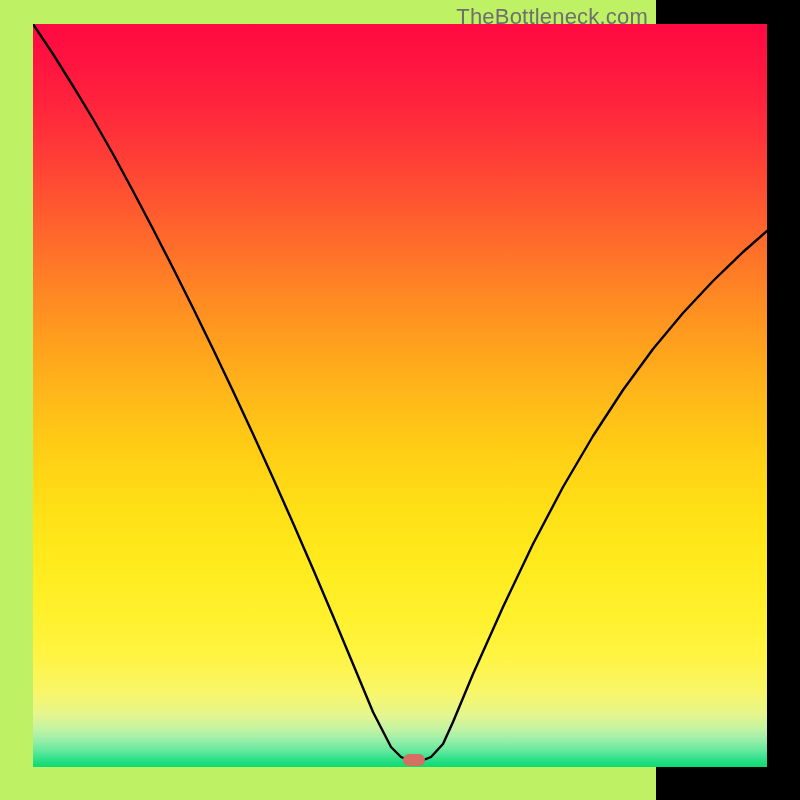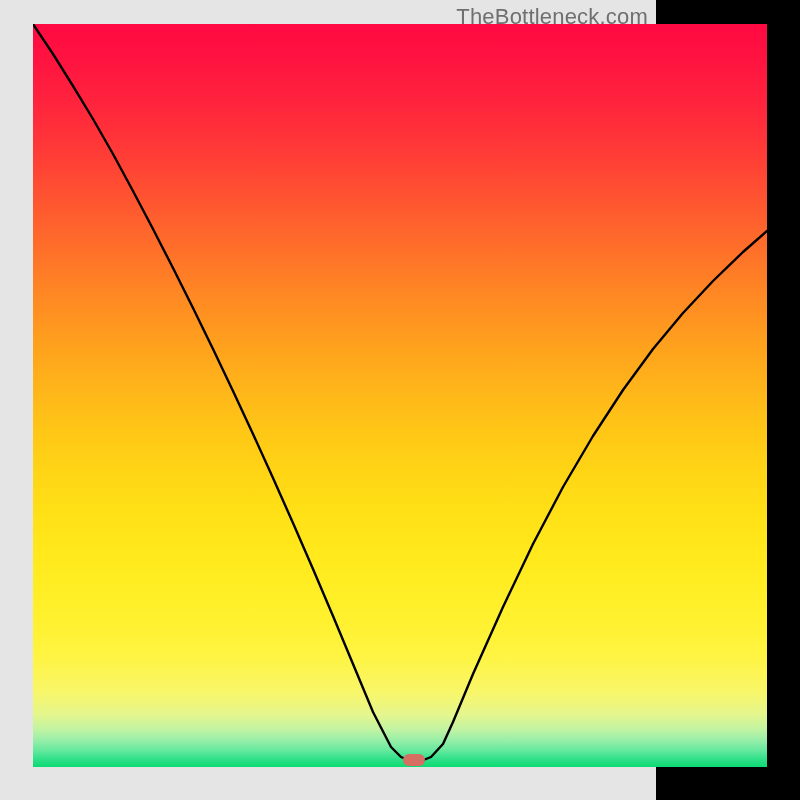--- a/index.html
+++ b/index.html
@@ -8,21 +8,21 @@
     width: 800px;
     height: 800px;
     background: #000;
     overflow: hidden;
     font-family: Arial, Helvetica, sans-serif;
   }
   .frame {
     position: relative;
     width: 656px;
     height: 800px;
-    background: #e5e5e5;
+    background: #bef264;
   }
   .watermark {
     position: absolute;
     top: 4px;
     right: 8px;
     color: #6f6f6f;
     font-size: 22px;
     font-weight: 500;
     letter-spacing: 0.2px;
     z-index: 10;

